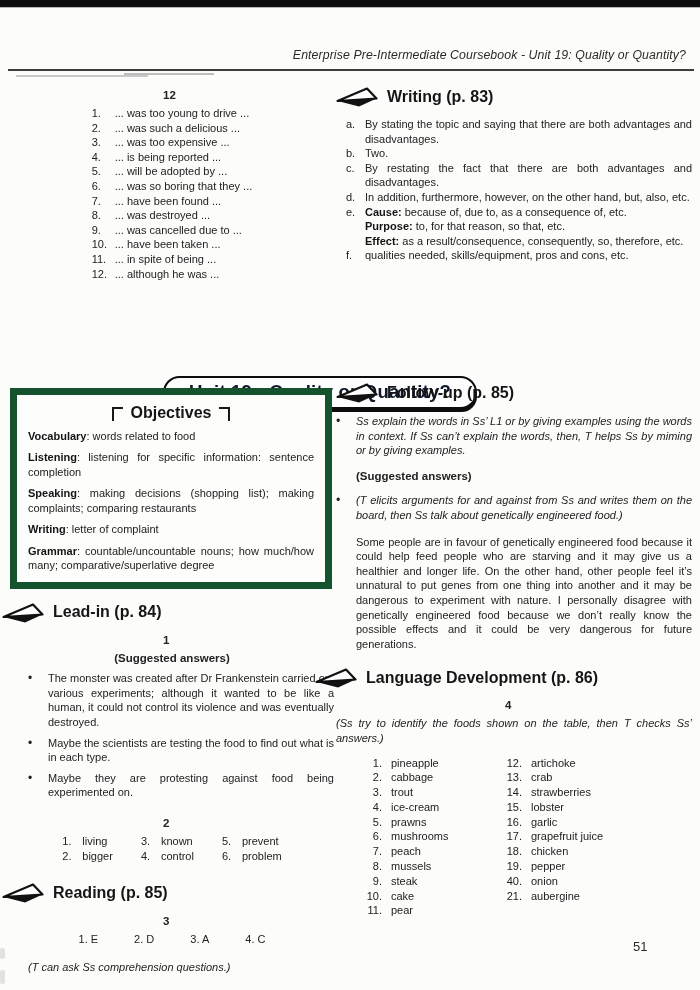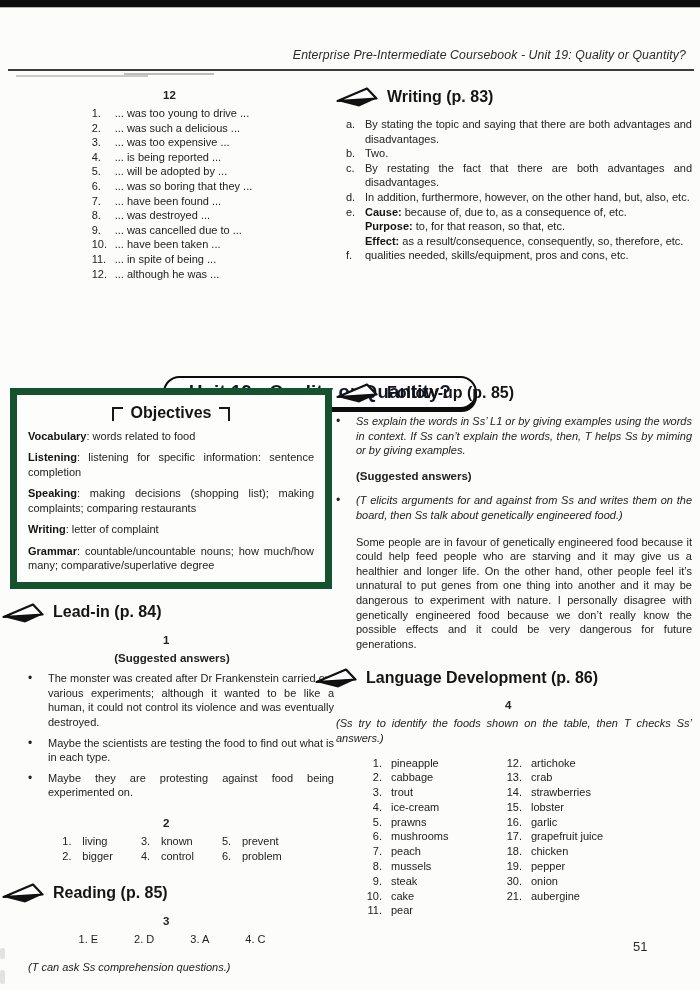--- a/index.html
+++ b/index.html
@@ -476,21 +476,21 @@
             <span class="food-num">18.</span>
             <span>chicken</span>
           </div>
 
           <div class="food-row">
             <span class="food-num">19.</span>
             <span>pepper</span>
           </div>
 
           <div class="food-row">
-            <span class="food-num">30.</span>
+            <span class="food-num">40.</span>
             <span>onion</span>
           </div>
 
           <div class="food-row">
             <span class="food-num">21.</span>
             <span>aubergine</span>
           </div>
         </div>
     </div>
   </div>

